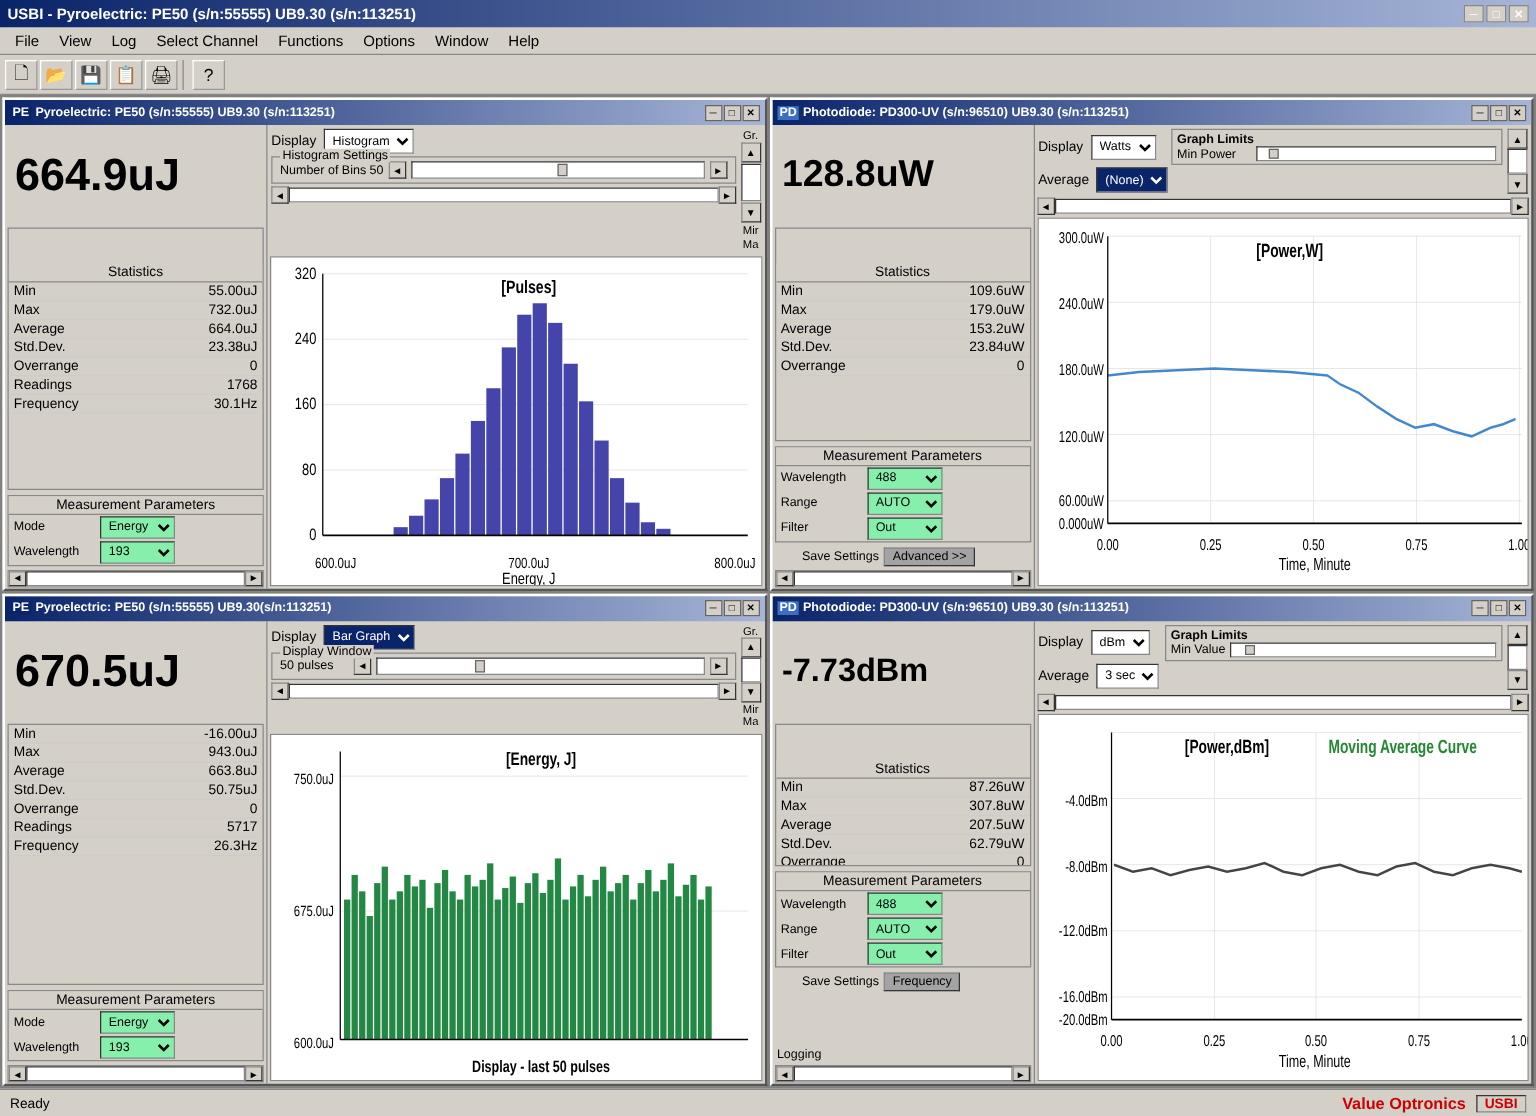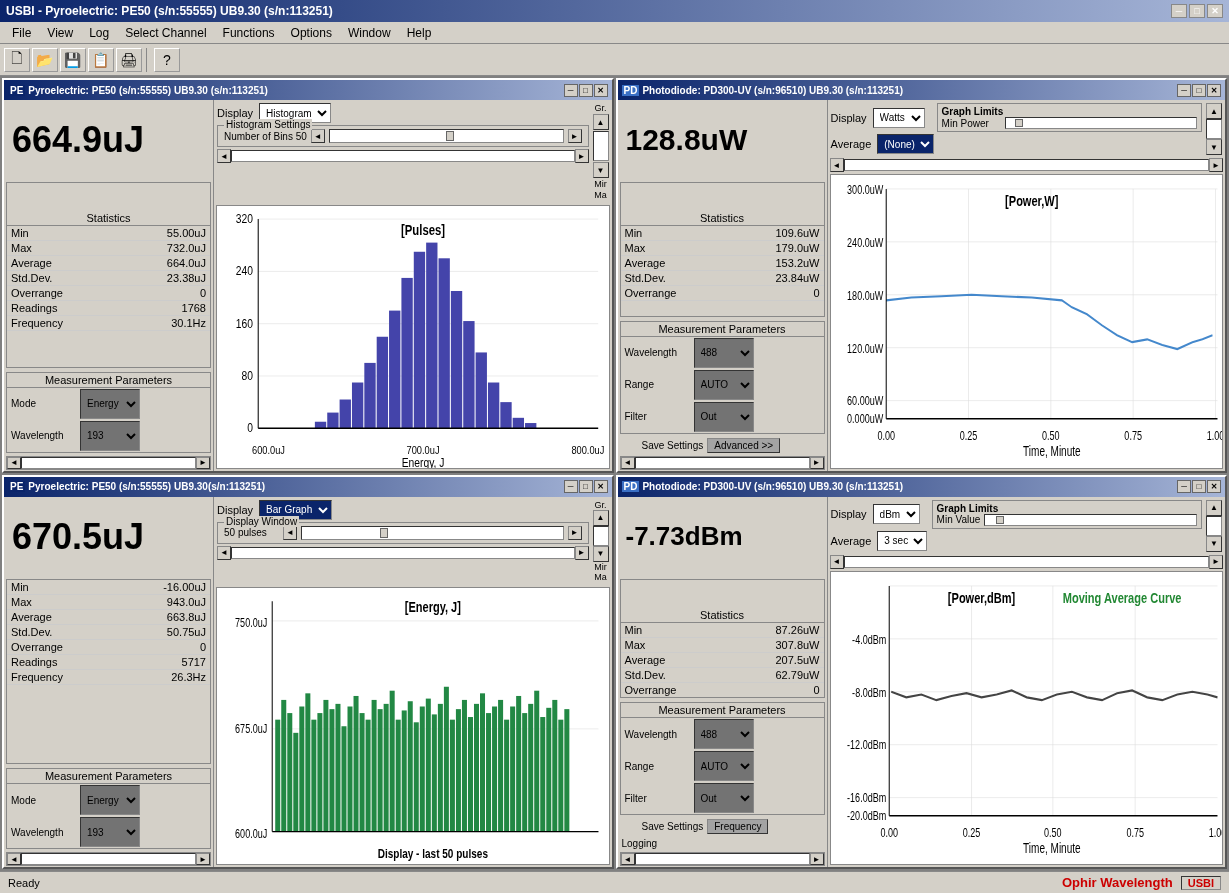--- a/index.html
+++ b/index.html
@@ -144,23 +144,23 @@
       background: #d4d0c8;
       border-bottom: 1px solid #888;
       text-align: center;
       padding: 1px;
       font-size: 11px;
     }
     .meas-row { display: flex; align-items: center; padding: 1px 4px; gap: 4px; font-size: 10px; }
     .meas-label { min-width: 65px; }
     .meas-select {
       border: 1px inset #888;
-      background: #737373;
+      background: #86efac;
       font-size: 10px;
-      height: 30px;
+      height: 18px;
       padding: 0 2px;
       min-width: 60px;
     }
     
     
     .right-panel {
       flex: 1;
       display: flex;
       flex-direction: column;
       min-width: 0;
@@ -784,21 +784,21 @@
             <span class="meas-label">Filter</span>
             <select class="meas-select"><option>Out</option></select>
           </div>
         </div>
 
         <div class="save-row">
           <span class="save-label">Save Settings</span>
           <button class="save-btn">Frequency</button>
         </div>
 
-        <div style="padding:2px 4px;font-size:10px;">
+        <div style="padding:2px 4px;font-size:10px;margin-top:41px;">
           <span>Logging</span>
         </div>
 
         <div class="h-scroll">
           <div style="width:14px;height:12px;background:#d4d0c8;border:1px outset #888;display:flex;align-items:center;justify-content:center;font-size:8px;">◄</div>
           <div style="flex:1;height:12px;background:white;border:1px inset #888;"></div>
           <div style="width:14px;height:12px;background:#d4d0c8;border:1px outset #888;display:flex;align-items:center;justify-content:center;font-size:8px;">►</div>
         </div>
       </div>
 
@@ -878,16 +878,16 @@
     </div>
   </div>
 
 </div>
 
 <div class="status-bar">
   <div class="status-left">
     <span>Ready</span>
   </div>
   <div class="status-right">
-    <span>Ophir Wavelength</span>
+    <span>Value Optronics</span>
     <div class="status-badge">USBI</div>
   </div>
 </div>
 
 </body></html>

